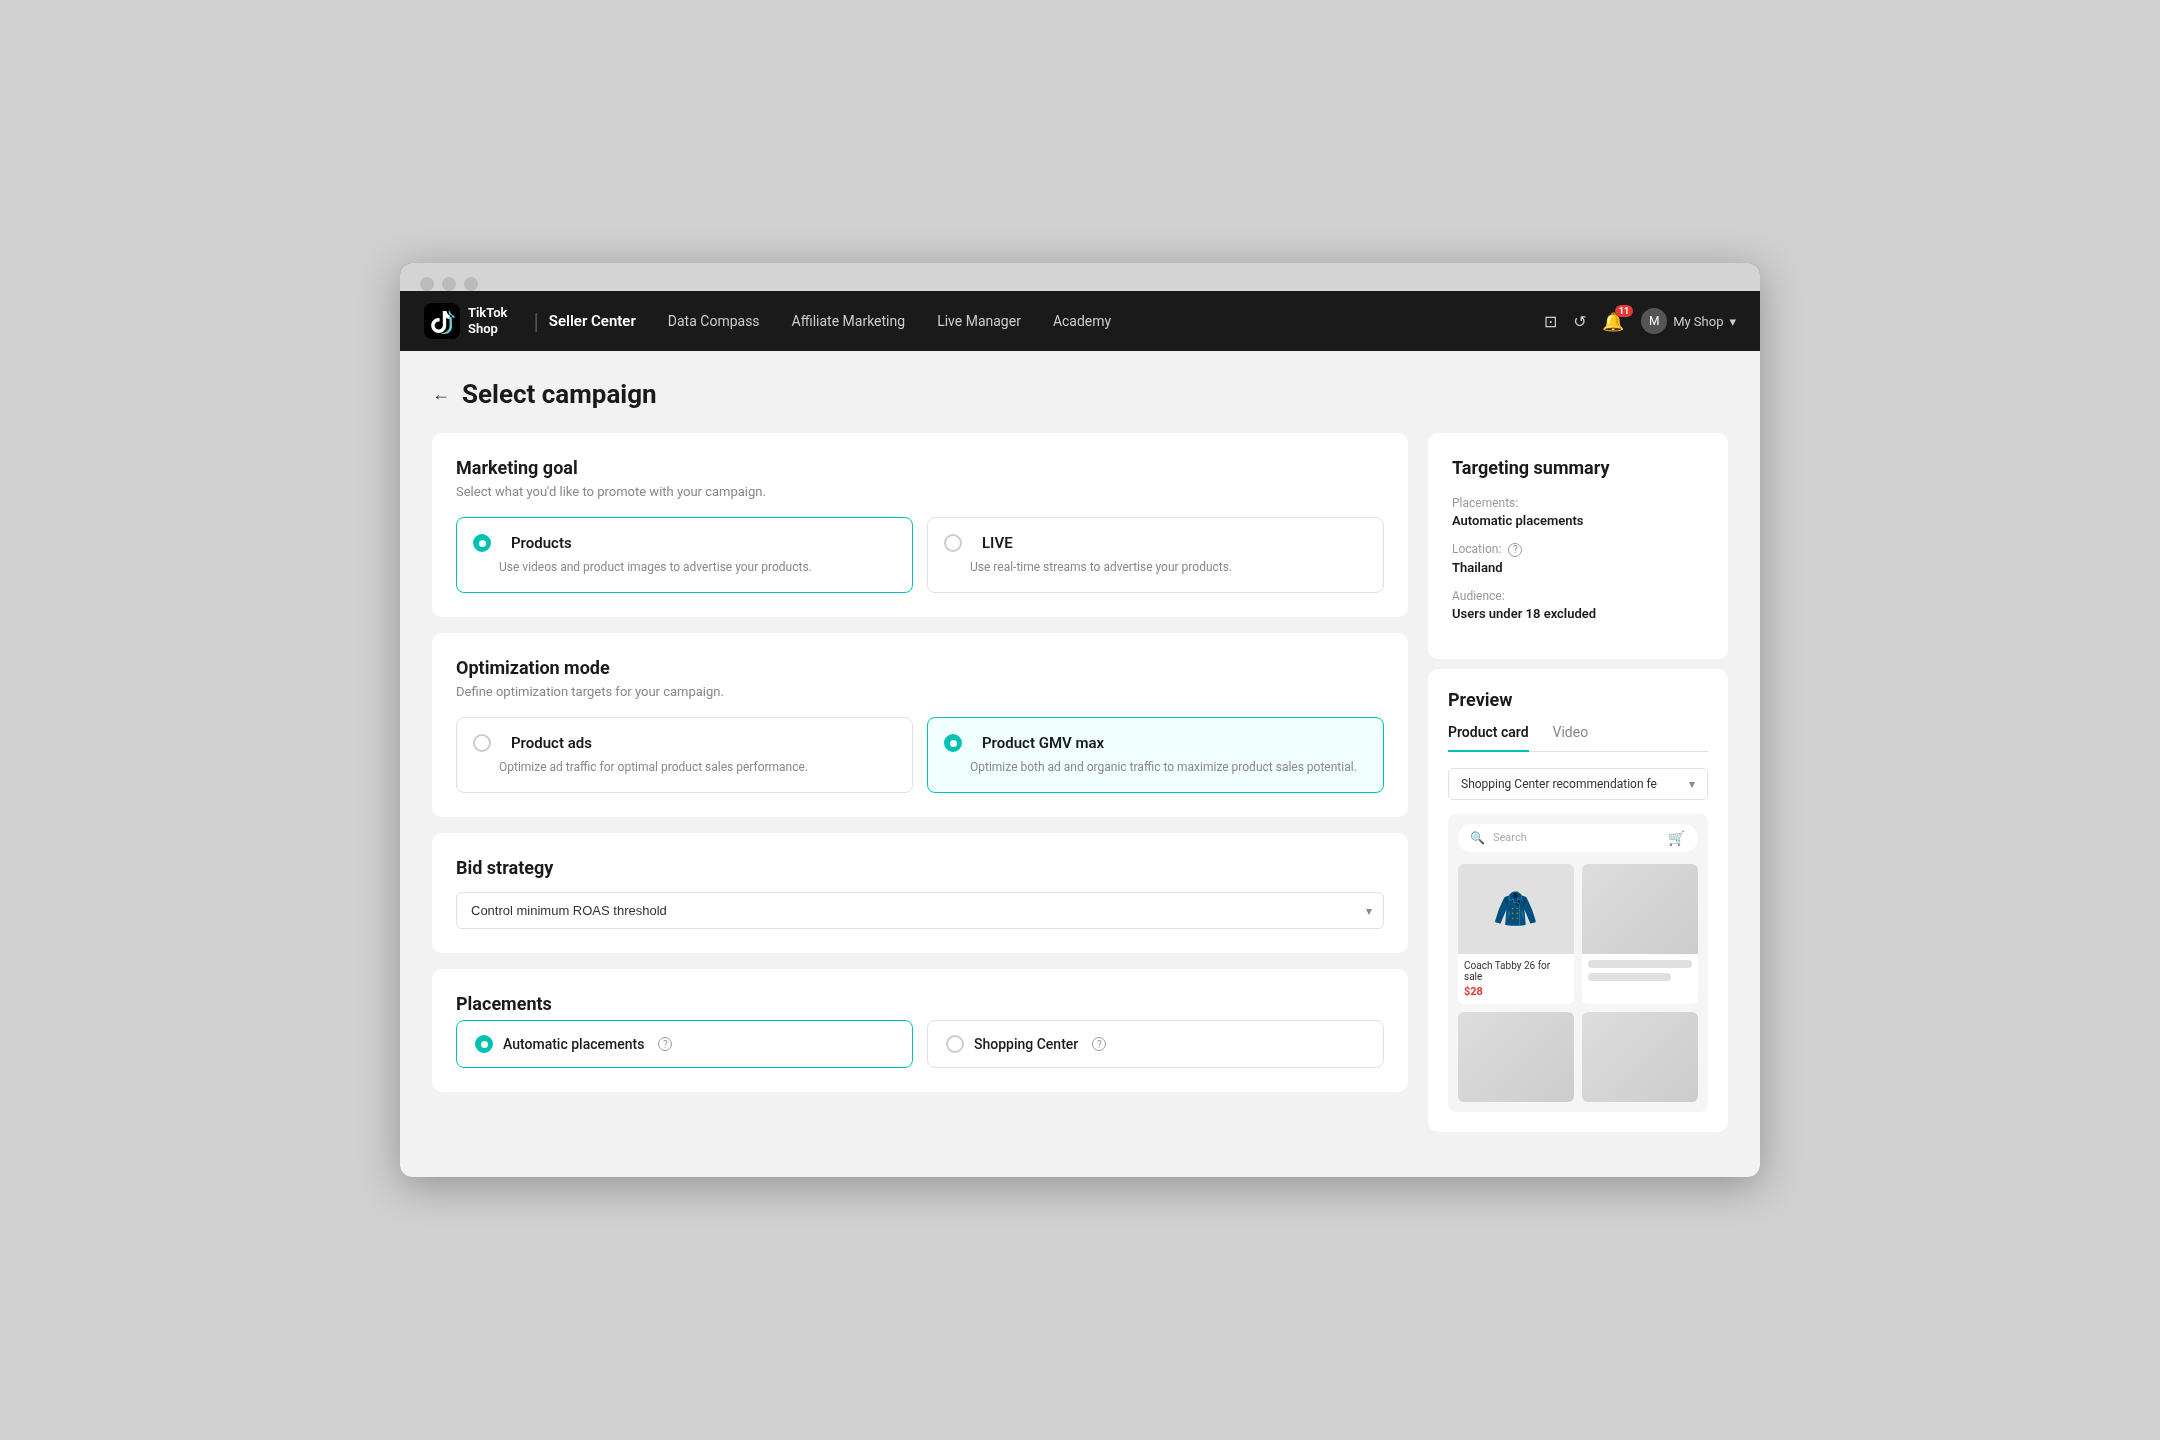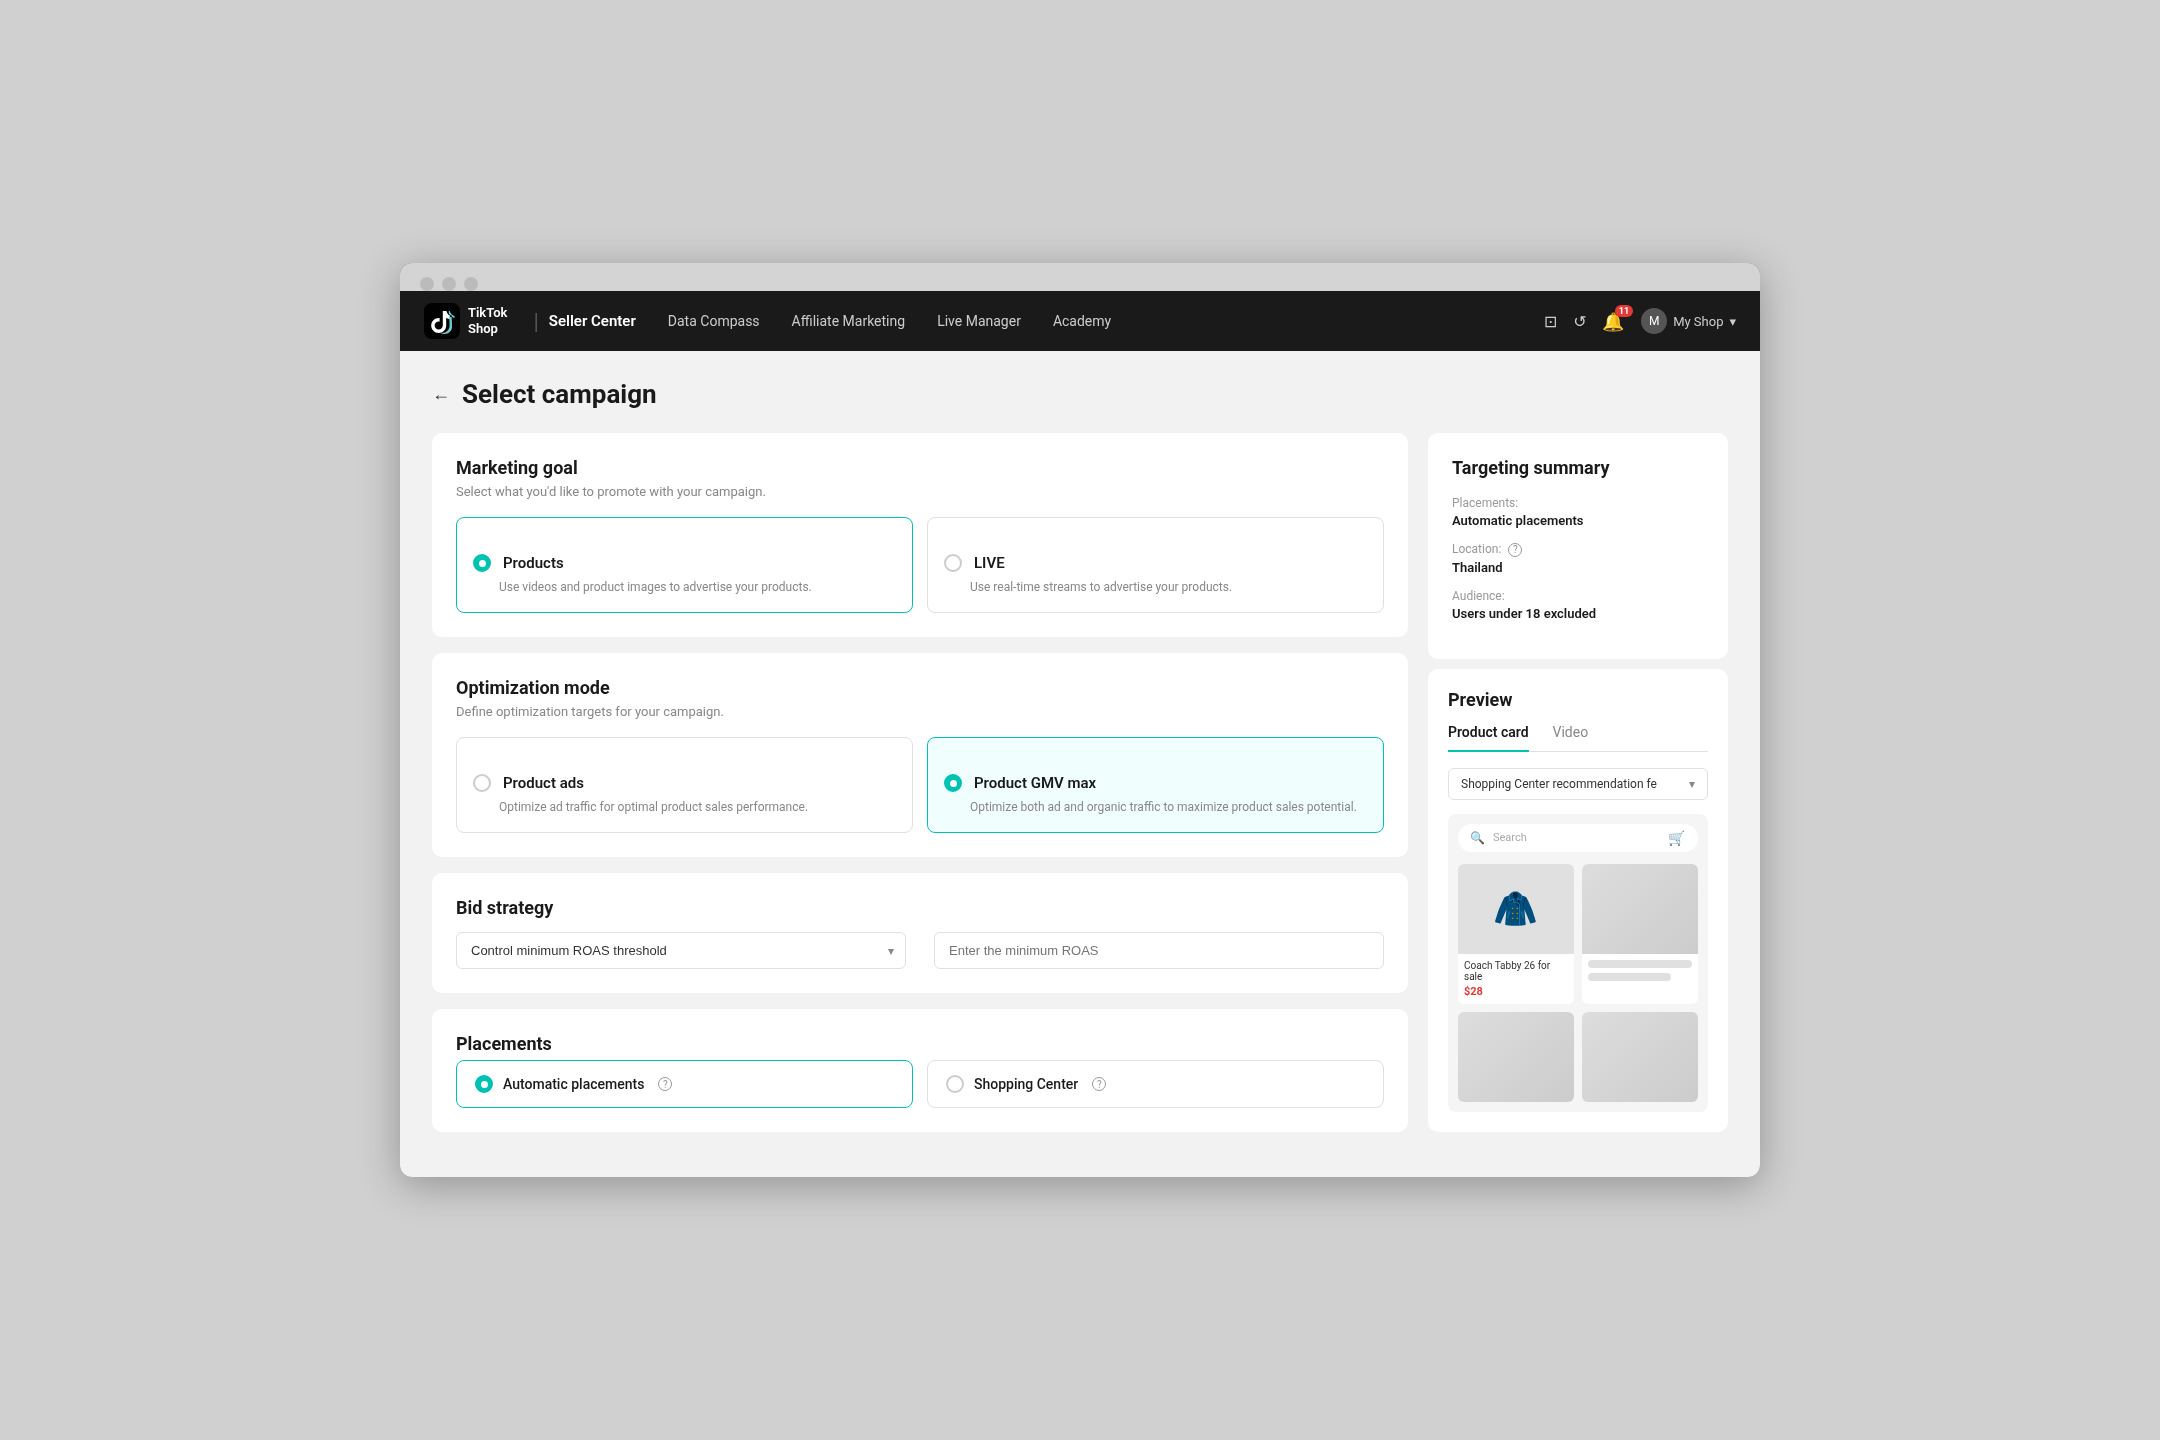--- a/index.html
+++ b/index.html
@@ -174,26 +174,25 @@
       flex: 1;
       cursor: pointer;
       transition: border-color 0.2s;
     }
     .radio-option.selected {
       border-color: #00c2b2;
     }
     .radio-label {
       display: flex;
       align-items: flex-end;
-      gap: 12px;
+      gap: 20px;
       font-size: 15px;
       font-weight: 600;
       color: #1a1a1a;
       margin-bottom: 6px;
-      margin-top: 20px;
     }
     .radio-circle {
       width: 18px; height: 18px;
       border-radius: 50%;
       border: 2px solid #ccc;
       flex-shrink: 0;
       display: flex; align-items: center; justify-content: center;
     }
     .radio-circle.checked {
       border-color: #00c2b2;
@@ -560,23 +559,20 @@
         <div class="card">
           <div class="bid-title">Bid strategy</div>
           <div class="bid-inputs">
             <div class="bid-select">
               <select>
                 <option>Control minimum ROAS threshold</option>
                 <option>Lowest cost</option>
               </select>
               <span class="bid-select-arrow">▾</span>
             </div>
-            <div class="bid-input">
-              <input type="text" placeholder="Enter the minimum ROAS" style="">
-            </div>
           </div>
         </div>
 
         <div class="card">
           <div class="card-title">Placements</div>
           <div class="placements-options">
 
             <div class="placement-option selected">
               <div class="radio-circle checked">
                   <div></div>

